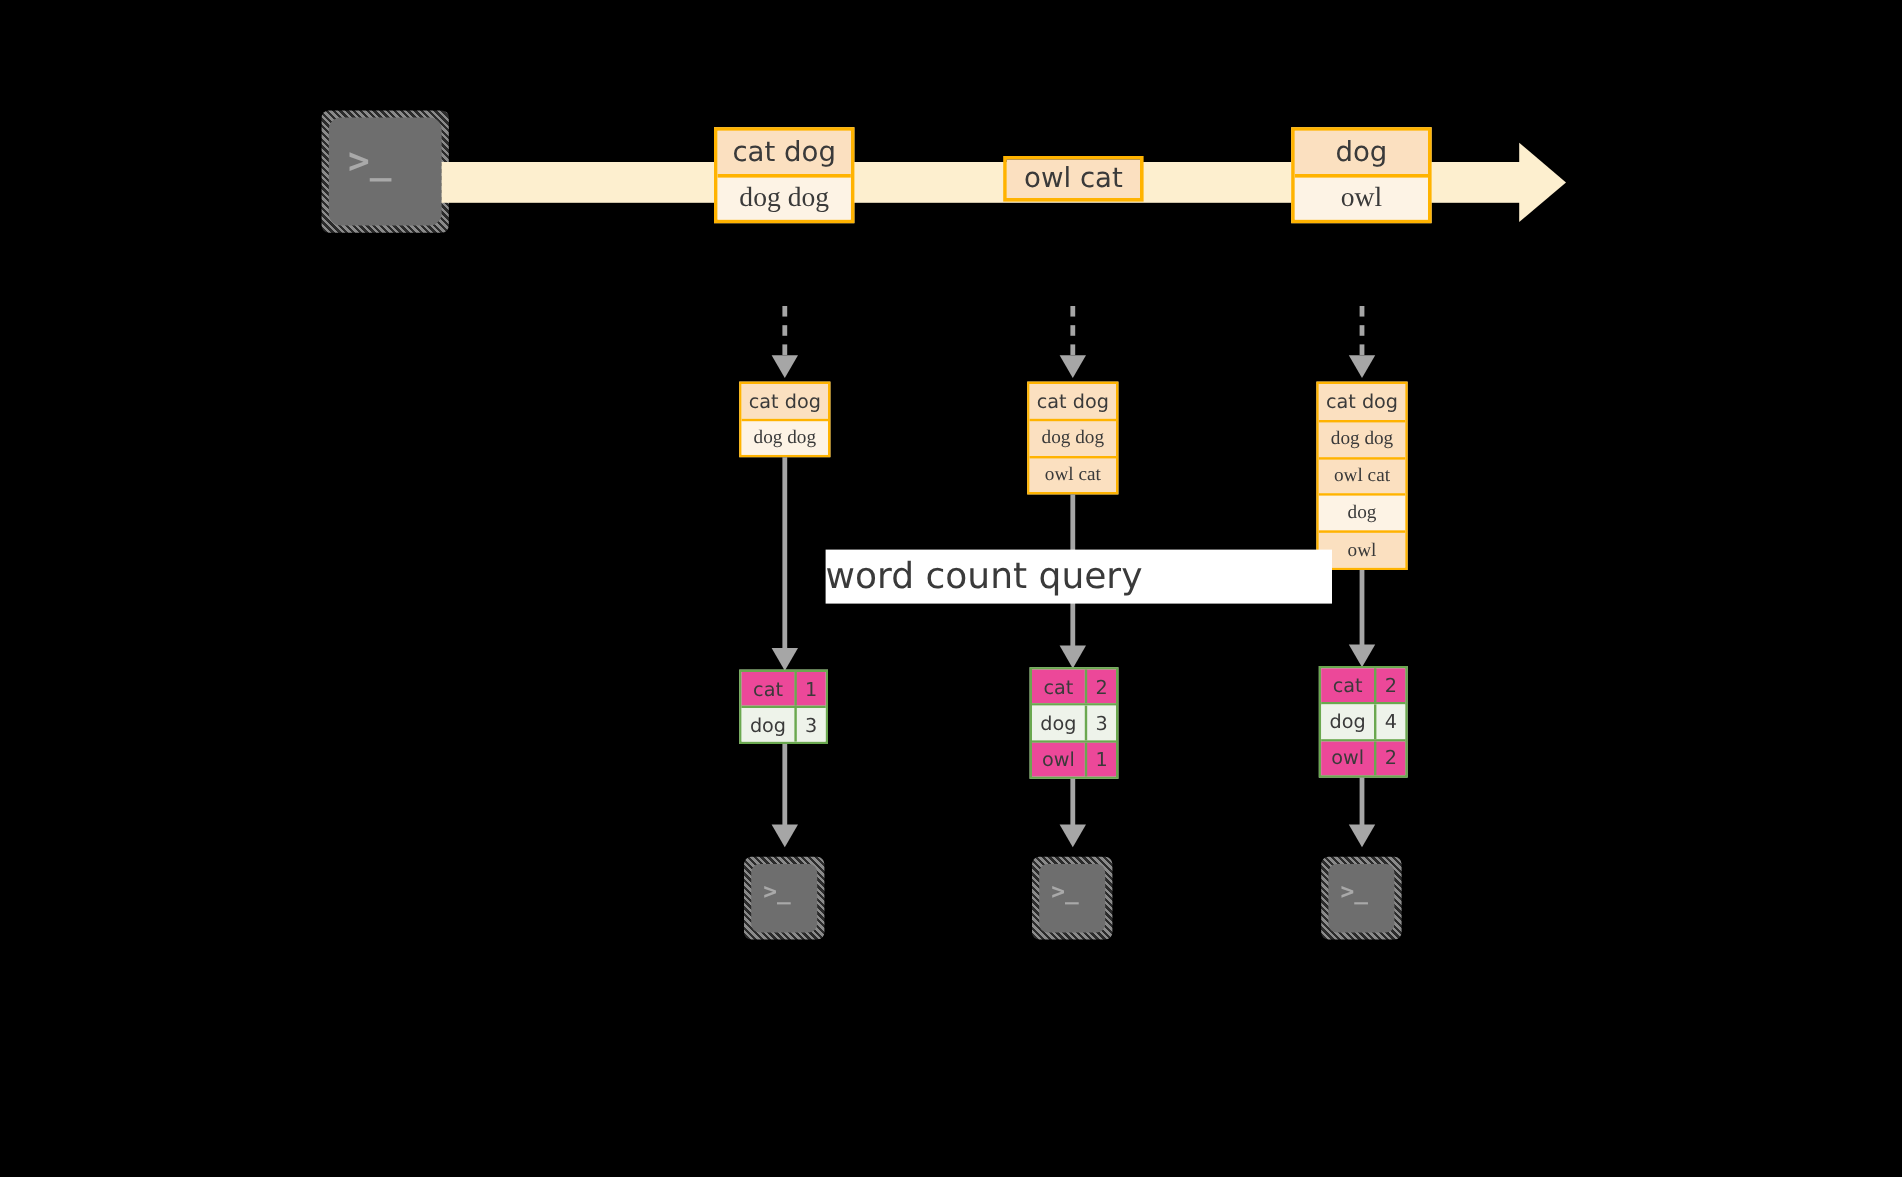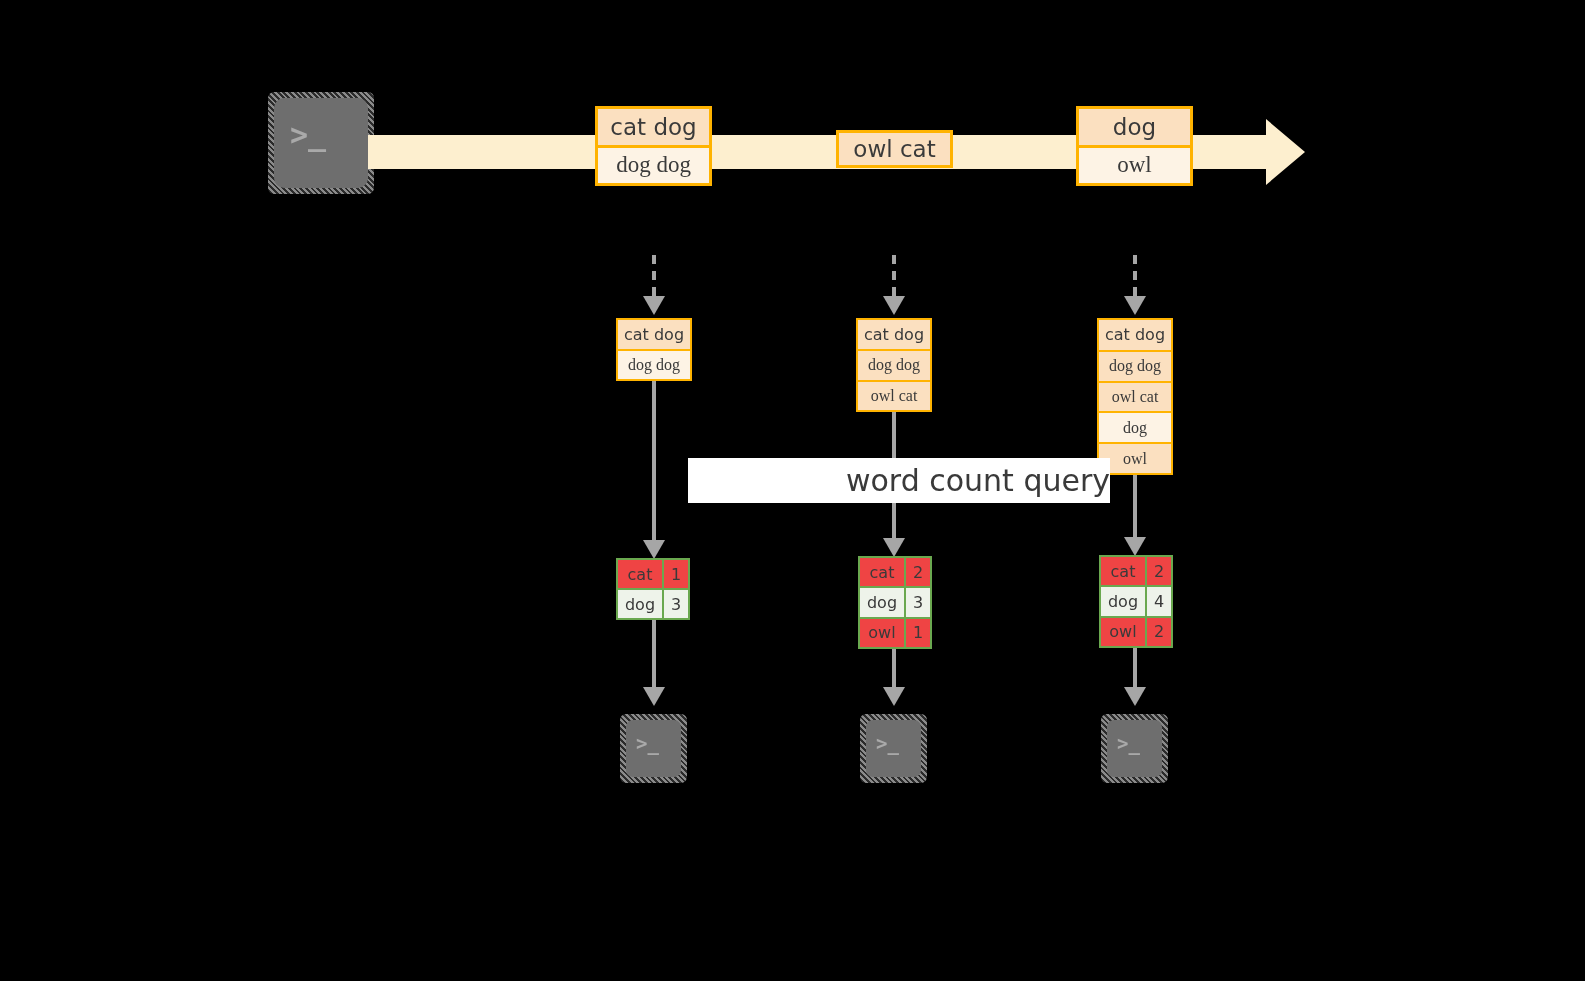--- a/index.html
+++ b/index.html
@@ -117,21 +117,21 @@
   .table .row .v {
     box-sizing: border-box;
     display: flex;
     align-items: center;
     justify-content: center;
     font-size: 16px;
     color: #3a3a3a;
   }
   .table .row .k { flex: 0 0 44px; }
   .table .row .v { flex: 1 1 auto; border-left: 2px solid #6aa84f; }
-  .table .row.shadeA .k, .table .row.shadeA .v { background: #ef4444; }
+  .table .row.shadeA .k, .table .row.shadeA .v { background: #ec4899; }
   .table .row.shadeB .k, .table .row.shadeB .v { background: #eef3ea; }
 
   
   .conn {
     position: absolute;
     width: 4px;
     background: #a6a6a6;
   }
   .conn.dashed {
     background: none;
@@ -146,21 +146,21 @@
     border-right: 11px solid transparent;
     border-top: 19px solid #a6a6a6;
   }
 
   
   .banner {
     position: absolute;
     background: #ffffff;
     display: flex;
     align-items: center;
-    justify-content: flex-end;
+    justify-content: flex-start;
     color: #3a3a3a;
     font-size: 30px;
     white-space: nowrap;
   }
 </style>
 </head>
 <body>
 
 <div class="stage">
 

